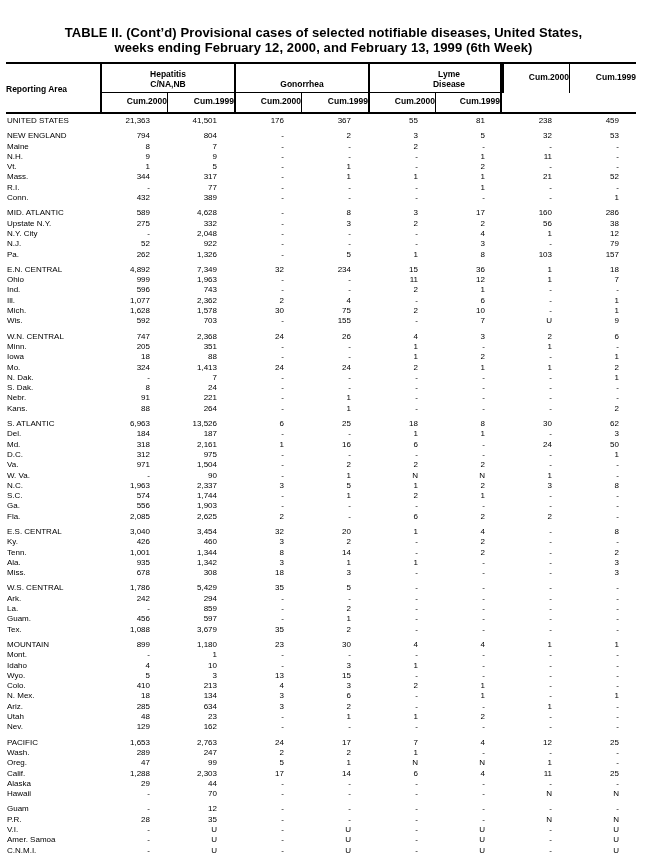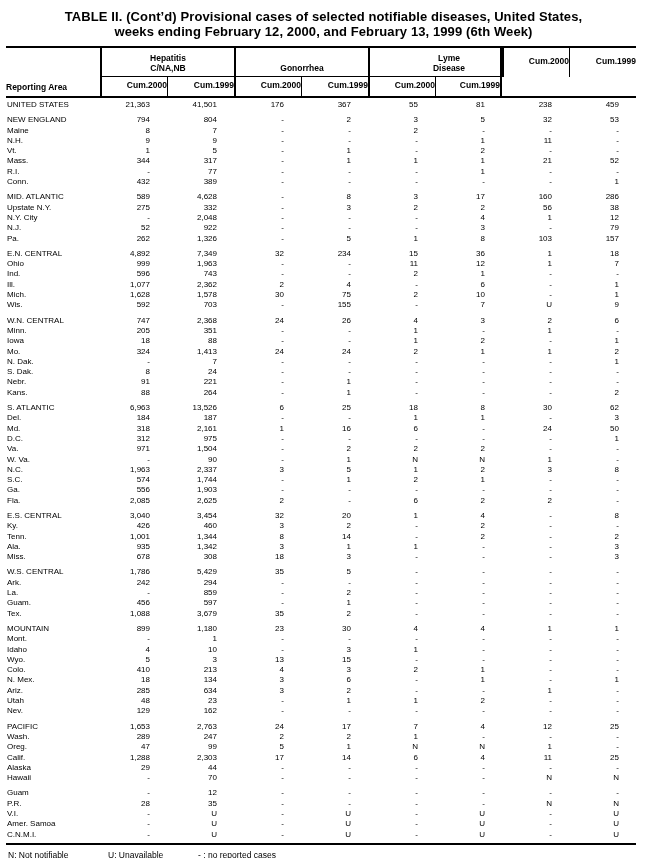--- a/index.html
+++ b/index.html
@@ -3,37 +3,37 @@
 <meta charset="utf-8">
 <style>
   html,body { margin:0; padding:0; background:#ffffff; }
   body {
     width:647px; height:858px; overflow:hidden;
     font-family:"Liberation Sans", sans-serif; color:#000;
     -webkit-font-smoothing:antialiased;
   }
   .page { position:relative; width:647px; height:858px; }
   .title {
-    padding-top:9px; text-align:center; font-weight:bold;
+    padding-top:25px; text-align:center; font-weight:bold;
     font-size:13px; line-height:15px; letter-spacing:0.1px;
   }
   .tablewrap { margin:7px 5px 0 6px; width:630px; }
 
   
   .thead {
     display:grid;
     grid-template-columns:94px repeat(8,67px);
     grid-template-rows:29px 19px;
     border-top:2.5px solid #000;
     border-bottom:2.5px solid #000;
   }
   .h-area {
     grid-row:1 / span 2; grid-column:1;
     display:flex; align-items:flex-end;
-    font-weight:bold; font-size:8.5px; padding-bottom:4px;
+    font-weight:bold; font-size:8.5px; padding-bottom:18px;
   }
   .h-group {
     grid-column:span 2;
     border-left:2px solid #000; border-bottom:1.5px solid #000;
     display:flex; flex-direction:column; justify-content:flex-end; align-items:center;
     font-weight:bold; font-size:8.5px; line-height:9.5px; padding-bottom:3px;
     text-align:center;
   }
   .h-group.last { border-right:2px solid #000;padding-left:28px; }
   .h-sub {

